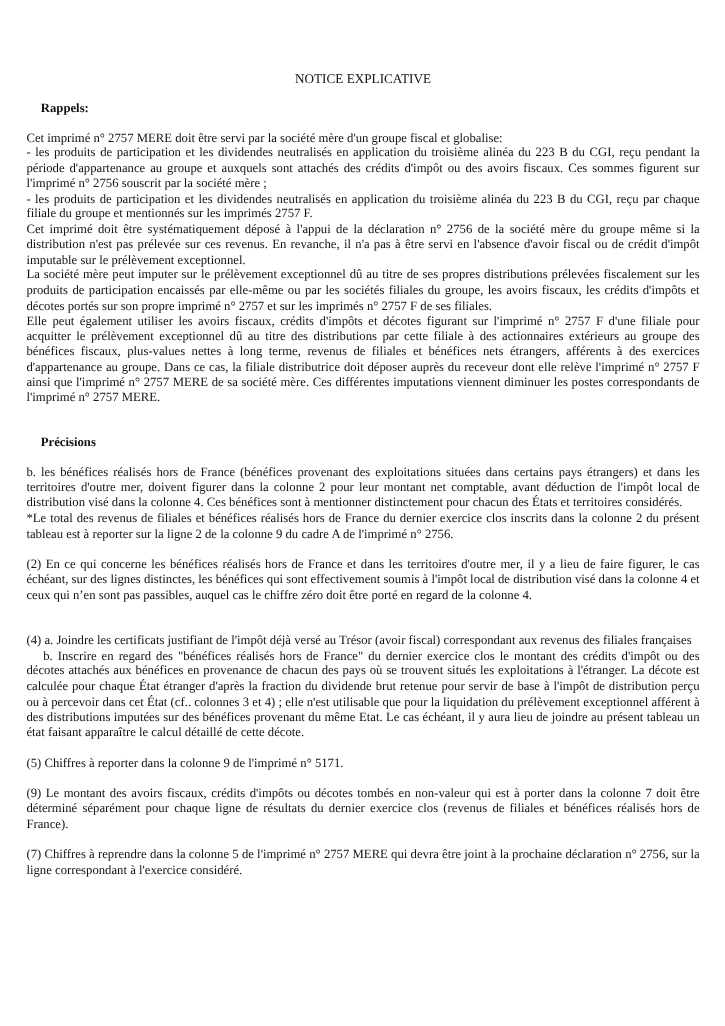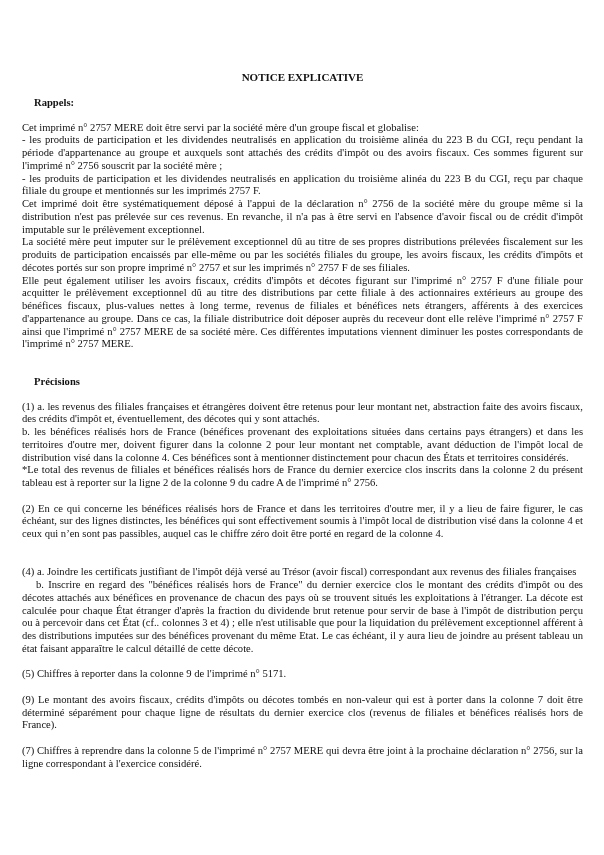--- a/index.html
+++ b/index.html
@@ -1,21 +1,21 @@
 <!DOCTYPE html>
 <html><head>
 <meta charset="utf-8">
 <style>
   html, body { margin:0; padding:0; background:#ffffff; }
   body { width:604px; height:855px; overflow:hidden; position:relative; }
   .page {
     position:absolute; left:22px; top:58px; width:561px;
     font-family:"Liberation Serif", serif; font-size:10.6px; line-height:12.75px; color:#111;
   }
-  .title { text-align:center; font-weight:bold; font-size:11px; margin:13px; }
+  .title { text-align:center; font-weight:normal; font-size:11px; margin:2px; }
   .heading { font-weight:bold; margin:12px; }
   p { margin:0; text-align:justify; }
   .gap { height:12.75px; }
   .indent { text-indent:14px; }
 </style>
 </head>
 <body>
 
 <div class="page">
   <p class="title">NOTICE EXPLICATIVE</p>
@@ -27,21 +27,20 @@
     <p>- les produits de participation et les dividendes neutralisés en application du troisième alinéa du 223 B du CGI, reçu par chaque filiale du groupe et mentionnés sur les imprimés 2757 F.</p>
     <p>Cet imprimé doit être systématiquement déposé à l'appui de la déclaration n° 2756 de la société mère du groupe même si la distribution n'est pas prélevée sur ces revenus. En revanche, il n'a pas à être servi en l'absence d'avoir fiscal ou de crédit d'impôt imputable sur le prélèvement exceptionnel.</p>
     <p>La société mère peut imputer sur le prélèvement exceptionnel dû au titre de ses propres distributions prélevées fiscalement sur les produits de participation encaissés par elle-même ou par les sociétés filiales du groupe, les avoirs fiscaux, les crédits d'impôts et décotes portés sur son propre imprimé n° 2757 et sur les imprimés n° 2757 F de ses filiales.</p>
     <p>Elle peut également utiliser les avoirs fiscaux, crédits d'impôts et décotes figurant sur l'imprimé n° 2757 F d'une filiale pour acquitter le prélèvement exceptionnel dû au titre des distributions par cette filiale à des actionnaires extérieurs au groupe des bénéfices fiscaux, plus-values nettes à long terme, revenus de filiales et bénéfices nets étrangers, afférents à des exercices d'appartenance au groupe. Dans ce cas, la filiale distributrice doit déposer auprès du receveur dont elle relève l'imprimé n° 2757 F ainsi que l'imprimé n° 2757 MERE de sa société mère. Ces différentes imputations viennent diminuer les postes correspondants de l'imprimé n° 2757 MERE.</p>
   </section>
 
   <div class="gap"></div>
 
   <section>
     <p class="heading">Précisions</p>
-    <p>(1) a. les revenus des filiales françaises et étrangères doivent être retenus pour leur montant net, abstraction faite des avoirs fiscaux, des crédits d'impôt et, éventuellement, des décotes qui y sont attachés.</p>
     <p>b. les bénéfices réalisés hors de France (bénéfices provenant des exploitations situées dans certains pays étrangers) et dans les territoires d'outre mer, doivent figurer dans la colonne 2 pour leur montant net comptable, avant déduction de l'impôt local de distribution visé dans la colonne 4. Ces bénéfices sont à mentionner distinctement pour chacun des États et territoires considérés.</p>
     <p>*Le total des revenus de filiales et bénéfices réalisés hors de France du dernier exercice clos inscrits dans la colonne 2 du présent tableau est à reporter sur la ligne 2 de la colonne 9 du cadre A de l'imprimé n° 2756.</p>
 
     <div class="gap"></div>
     <p>(2) En ce qui concerne les bénéfices réalisés hors de France et dans les territoires d'outre mer, il y a lieu de faire figurer, le cas échéant, sur des lignes distinctes, les bénéfices qui sont effectivement soumis à l'impôt local de distribution visé dans la colonne 4 et ceux qui n’en sont pas passibles, auquel cas le chiffre zéro doit être porté en regard de la colonne 4.</p>
 
     <div class="gap"></div>
 
     <div class="gap"></div>
     <p>(4) a. Joindre les certificats justifiant de l'impôt déjà versé au Trésor (avoir fiscal) correspondant aux revenus des filiales françaises</p>

